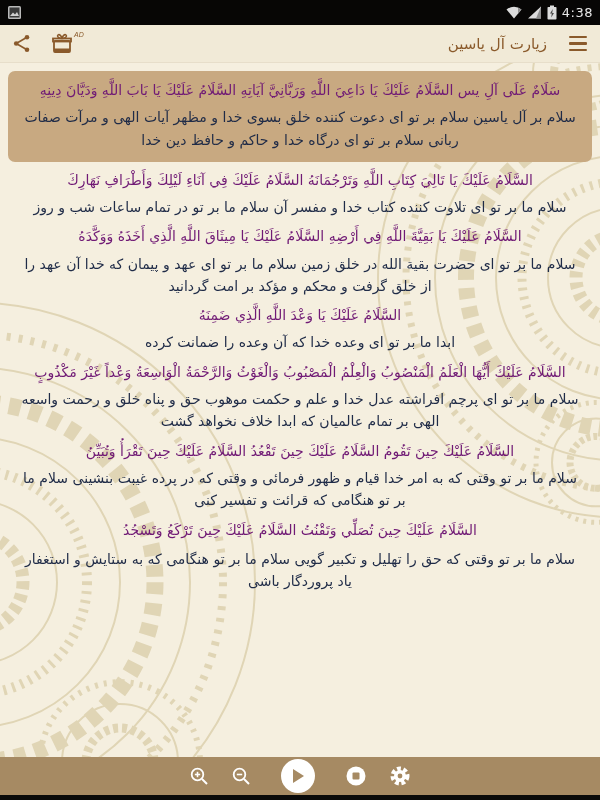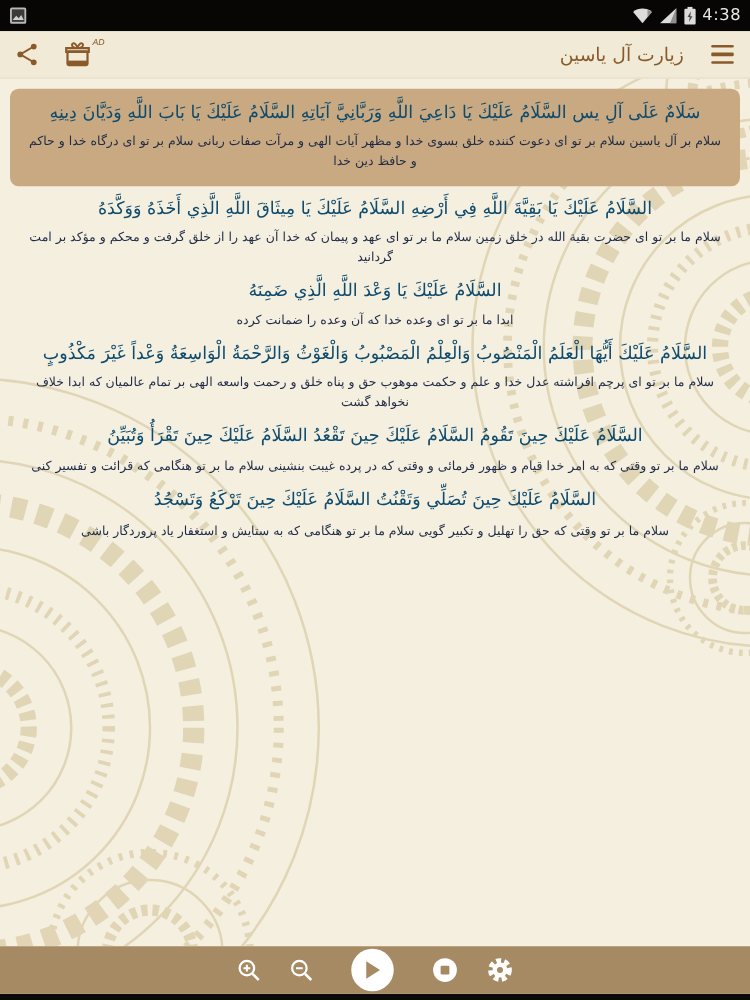--- a/index.html
+++ b/index.html
@@ -38,25 +38,25 @@
   .content {
     flex:1 1 auto; position:relative; overflow:hidden;
     padding:8px 8px 0; box-sizing:border-box;
   }
   .pattern-svg { position:absolute; left:0; top:0; width:100%; height:100%; pointer-events:none; }
   .highlight-card {
     position:relative; background:#c8a981; border-radius:7px;
     padding:8px 14px 11px; text-align:center;
   }
   .arabic {
-    margin:0; color:#0c4a6e; font-size:14px; line-height:1.58;
+    margin:0; color:#701a75; font-size:14px; line-height:1.58;
     direction:rtl; text-align:center;
   }
   .translation {
-    margin:5px 0 0; color:#1f2b47; font-size:10px; line-height:1.6;
+    margin:5px 0 0; color:#1f2b47; font-size:14px; line-height:1.6;
     direction:rtl; text-align:center;
   }
   .verse-section { position:relative; margin:7px 12px 0; cursor:pointer; }
 
   
   .toolbar {
     height:38px; background:#a68a63; flex:0 0 auto;
     display:flex; align-items:center; justify-content:center; gap:22px;
     position:relative;
   }
@@ -163,20 +163,24 @@
         <circle cx="120" cy="700" r="80" stroke-width="6" stroke-dasharray="3 6"></circle>
       </g>
     </svg>
 
     <div class="highlight-card">
       <p class="arabic" dir="rtl">سَلَامٌ عَلَى آلِ يس السَّلَامُ عَلَيْكَ يَا دَاعِيَ اللَّهِ وَرَبَّانِيَّ آيَاتِهِ السَّلَامُ عَلَيْكَ يَا بَابَ اللَّهِ وَدَيَّانَ دِينِهِ</p>
       <p class="translation" dir="rtl">سلام بر آل یاسین سلام بر تو ای دعوت کننده خلق بسوی خدا و مظهر آیات الهی و مرآت صفات ربانی سلام بر تو ای درگاه خدا و حاکم و حافظ دین خدا</p>
     </div>
 
 
+    <div class="verse-section">
+      <p class="arabic" dir="rtl">السَّلَامُ عَلَيْكَ يَا تَالِيَ كِتَابِ اللَّهِ وَتَرْجُمَانَهُ السَّلَامُ عَلَيْكَ فِي آنَاءِ لَيْلِكَ وَأَطْرَافِ نَهَارِكَ</p>
+      <p class="translation" dir="rtl">سلام ما بر تو ای تلاوت کننده کتاب خدا و مفسر آن سلام ما بر تو در تمام ساعات شب و روز</p>
+    </div>
 
     <div class="verse-section">
       <p class="arabic" dir="rtl">السَّلَامُ عَلَيْكَ يَا بَقِيَّةَ اللَّهِ فِي أَرْضِهِ السَّلَامُ عَلَيْكَ يَا مِيثَاقَ اللَّهِ الَّذِي أَخَذَهُ وَوَكَّدَهُ</p>
       <p class="translation" dir="rtl">سلام ما بر تو ای حضرت بقیة الله در خلق زمین سلام ما بر تو ای عهد و پیمان که خدا آن عهد را از خلق گرفت و محکم و مؤکد بر امت گردانید</p>
     </div>
 
     <div class="verse-section">
       <p class="arabic" dir="rtl">السَّلَامُ عَلَيْكَ يَا وَعْدَ اللَّهِ الَّذِي ضَمِنَهُ</p>
       <p class="translation" dir="rtl">ابدا ما بر تو ای وعده خدا که آن وعده را ضمانت کرده</p>
     </div>

